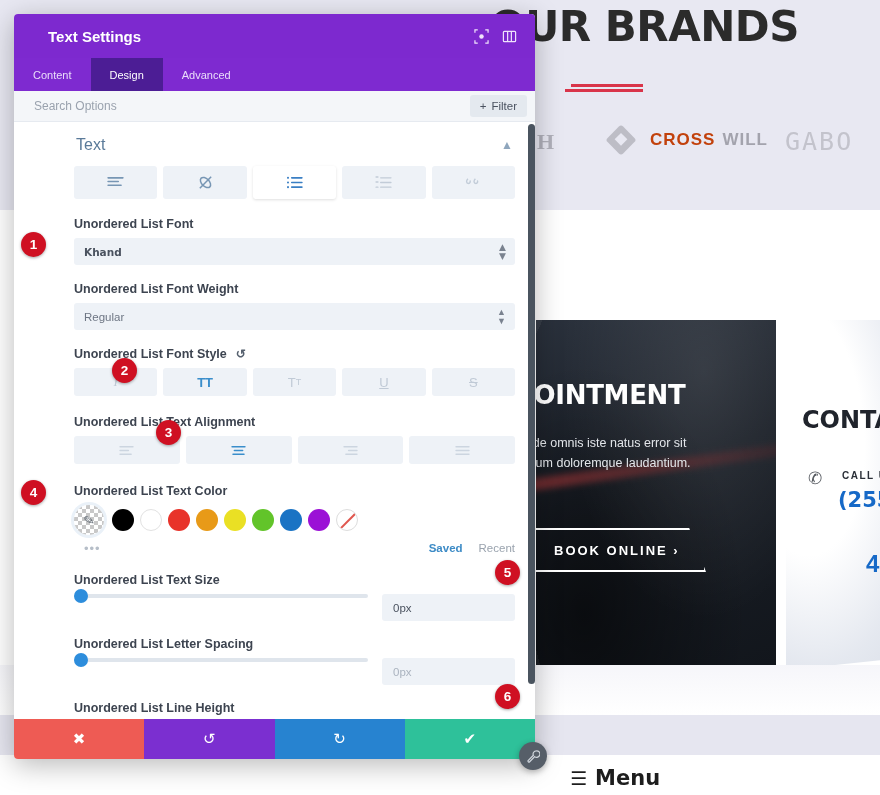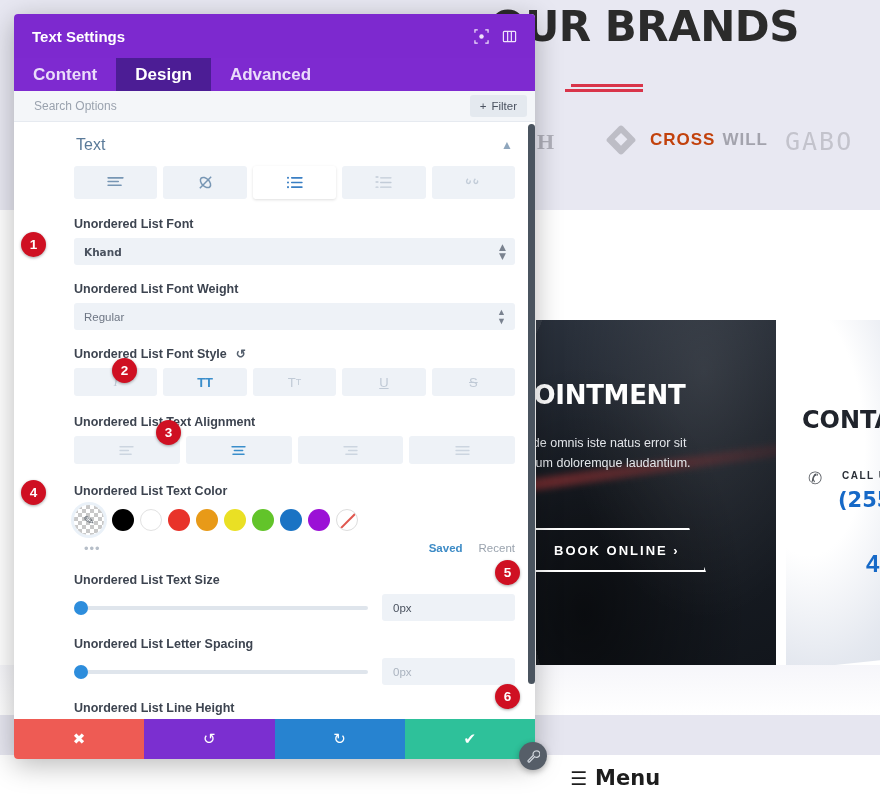--- a/index.html
+++ b/index.html
@@ -147,37 +147,37 @@
   .site-menu .burger { font-size: 19px; }
 
   
   .modal {
     position:absolute; left: 14px; top: 14px; width: 521px; height: 745px;
     background:#fff; box-shadow: 0 6px 28px rgba(0,0,0,.28);
     border-radius: 4px; overflow: hidden; display:flex; flex-direction: column;
   }
   .modal-titlebar {
     height: 44px; background:#7d29cf;
-    display:flex; align-items:center; padding: 0 14px 0 18px; flex: 0 0 auto;
+    display:flex; align-items:center; padding: 0 14px 0 34px; flex: 0 0 auto;
   }
   .modal-title {
     color:#fff; font-size: 15px; font-weight: bold; flex:1;
   }
   .tb-icon {
     width: 24px; height: 24px; margin-left: 4px; display:flex;
     align-items:center; justify-content:center; color:#efe2fb; cursor:pointer;
   }
   .tb-icon svg { display:block; }
 
   .modal-tabs {
     height: 33px; background:#7e2ad0; display:flex; flex: 0 0 auto;
   }
   .modal-tab {
     padding: 0 19px; height: 100%; display:flex; align-items:center;
-    color:#eadcfa; font-size: 17px; font-weight: bold; cursor:pointer;
+    color:#eadcfa; font-size: 11px; font-weight: normal; cursor:pointer;
   }
   .modal-tab.active { background:#4c1d95; color:#ffffff; }
 
   .search-bar {
     height: 31px; background:#f4f6f9; border-bottom:1px solid #e6eaf0;
     display:flex; align-items:center; padding: 0 8px 0 20px; flex: 0 0 auto;
   }
   .search-input {
     flex:1; border:none; background:transparent; outline:none;
     font-size: 12px; color:#b91c1c; font-family:"Liberation Sans", sans-serif;
@@ -271,21 +271,21 @@
 
   .sw-footer {
     display:flex; align-items:center; margin-bottom: 16px; height: 18px;
   }
   .dots { color:#b6bec8; font-size: 13px; letter-spacing: 1px; margin-left: 10px; cursor:pointer; }
   .sw-links { margin-left:auto; display:flex; gap: 16px; font-size: 11.5px; }
   .sw-links .saved { color:#3d8bc6; font-weight: bold; cursor:pointer; }
   .sw-links .recent { color:#9aa3ae; cursor:pointer; }
 
   .slider-group { margin-bottom: 16px; }
-  .slider-row { display:flex; align-items:center; gap: 14px; }
+  .slider-row { display:flex; gap: 14px; }
   .slider-track {
     flex: 1 1 auto; height: 4px; background:#dfe5ec; border-radius: 2px;
     position:relative; max-width: 297px;
   }
   .slider-knob {
     position:absolute; left: 0; top: -5px; width: 14px; height: 14px;
     border-radius: 50%; background:#2d8ddc; cursor:pointer;
   }
   .slider-val {
     width: 133px; height: 27px; background:#eef2f7; border-radius: 3px;

